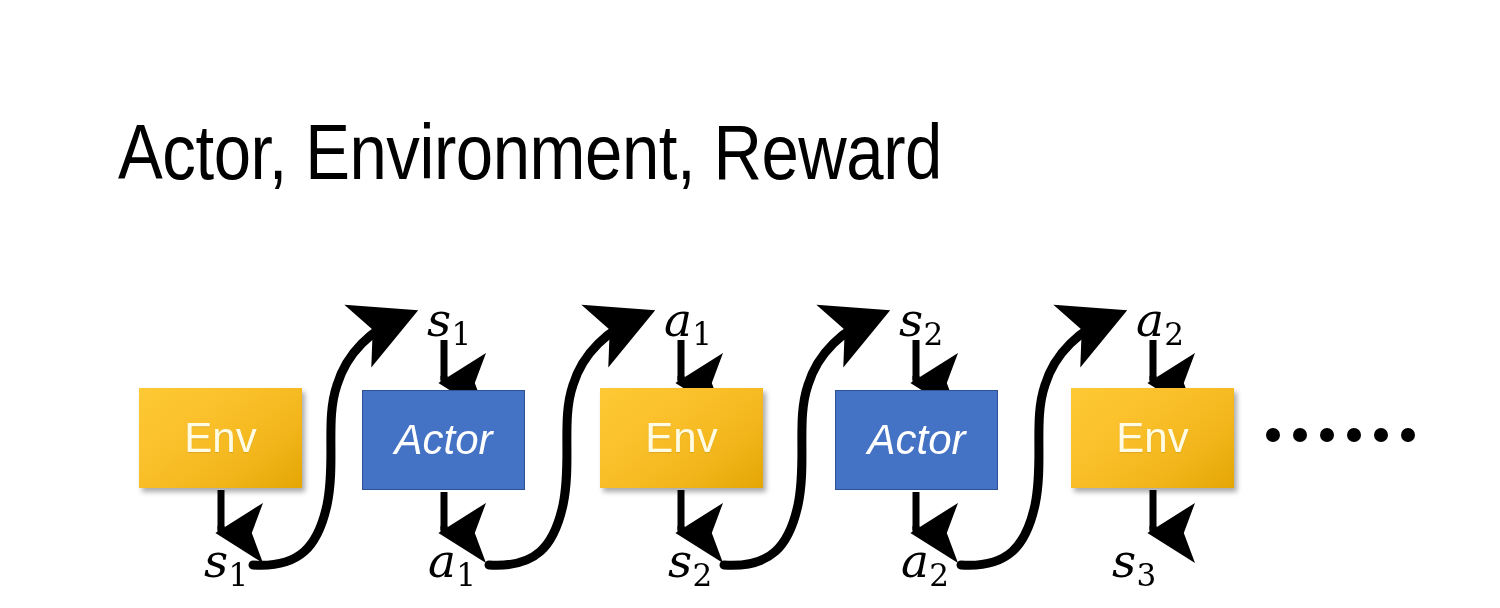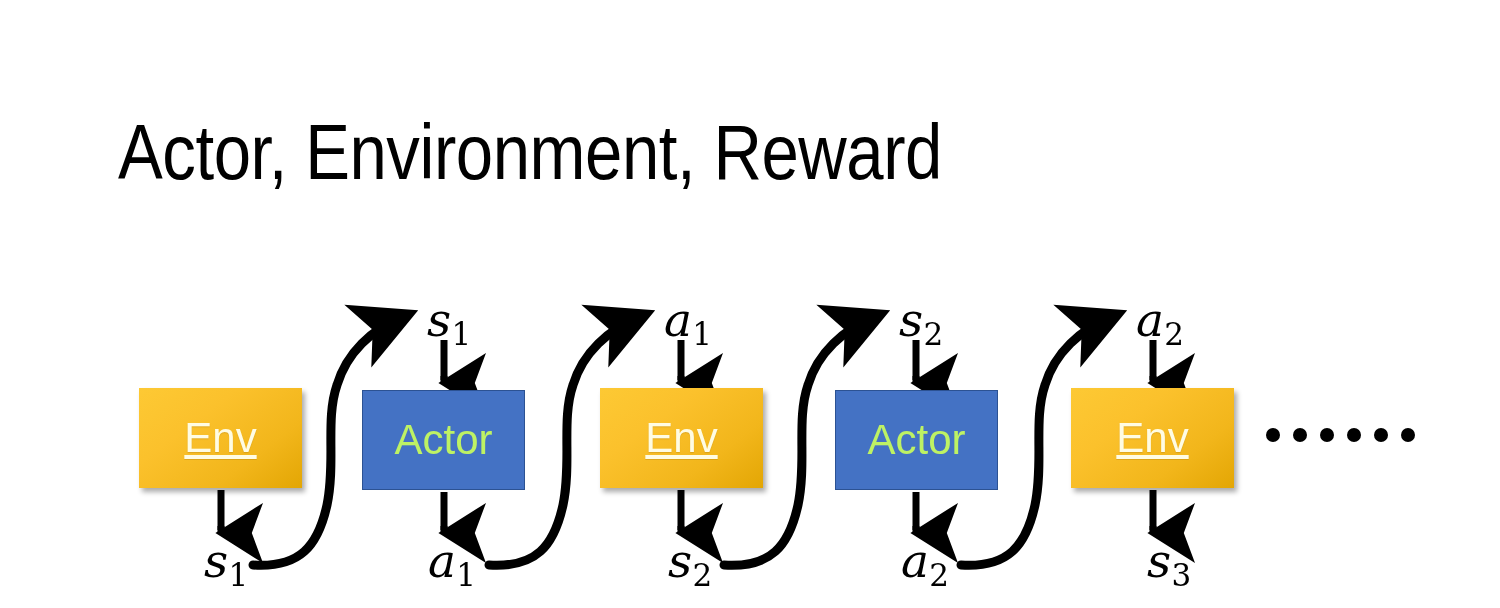--- a/index.html
+++ b/index.html
@@ -68,29 +68,29 @@
     user-select: none;
   }
   .box-env {
     background: linear-gradient(143deg, #FDC934 0%, #FBC12C 34%, #F2B61B 70%, #E3A604 100%);
     border: none;
     box-shadow: 3px 4px 5px rgba(0,0,0,0.33);
   }
   .box-env .proc-label {
     color: #FFFCE3;
     text-shadow: 0 1px 1px rgba(120,80,0,0.20);
-    text-decoration: underline;
   }
   .box-actor {
     background: #4472C4;
     border: 1.5px solid #2C5293;
     box-shadow: none;
   }
   .box-actor .proc-label {
-    color: #bef264;
+    color: #ffffff;
+    font-style: italic;
   }
 
   
   .math-label {
     position: absolute;
     font-family: "DejaVu Serif", "Liberation Serif", serif;
     font-style: italic;
     font-size: 47px;
     line-height: 1;
     color: #000000;
@@ -226,21 +226,21 @@
   </div>
   <div class="math-label" style="left:428px;  top:537px;">
     <span>a</span><span class="sub">1</span>
   </div>
   <div class="math-label" style="left:668px;  top:537px;">
     <span>s</span><span class="sub">2</span>
   </div>
   <div class="math-label" style="left:901px;  top:537px;">
     <span>a</span><span class="sub">2</span>
   </div>
-  <div class="math-label" style="left:1147px; top:537px;">
+  <div class="math-label" style="left:1112px; top:537px;">
     <span>s</span><span class="sub">3</span>
   </div>
 
   <div id="ellipsis-group">
     <div class="dot-cluster">
       <span class="dot"></span>
       <span class="dot"></span>
       <span class="dot"></span>
     </div>
     <div class="dot-cluster">

